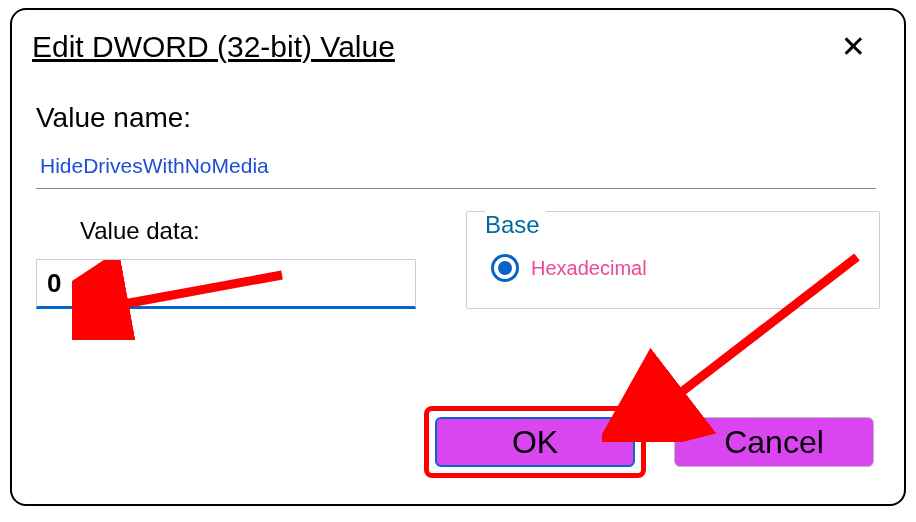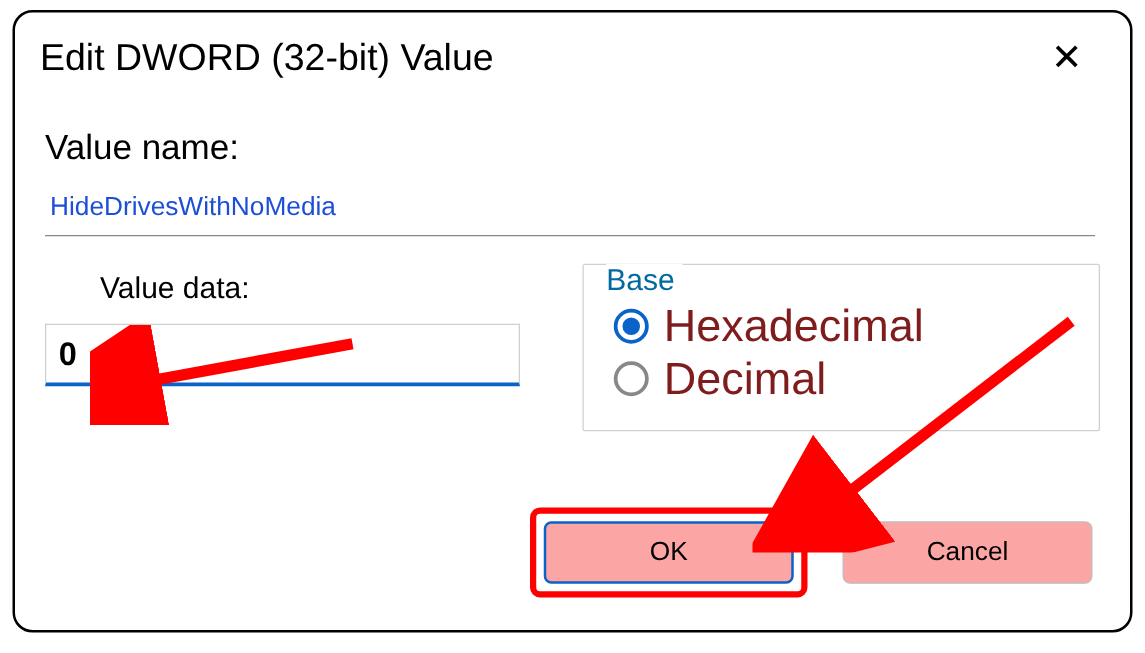--- a/index.html
+++ b/index.html
@@ -26,20 +26,21 @@
   .title-row {
     display: flex;
     align-items: center;
     justify-content: space-between;
     padding: 18px 30px 8px 20px;
   }
   .title {
     font-size: 30px;
     color: #000;
     font-weight: 400;
+    text-decoration: underline;
   }
   .close-x {
     font-size: 30px;
     line-height: 1;
     font-weight: 400;
     cursor: pointer;
     padding: 4px 8px;
   }
 
   .content {
@@ -103,22 +104,23 @@
     display: inline-block;
     padding: 0 6px 0 0;
     font-size: 24px;
     color: #0369a1;
     margin-left: -6px;
   }
   .radio-row {
     display: flex;
     align-items: center;
     gap: 12px;
-    font-size: 36px;
-    color: #7f1d1d;
+    font-size: 20px;
+    color: #ec4899;
+    margin-top: 14px;
     cursor: pointer;
   }
   .radio-outer {
     width: 28px; height: 28px;
     border: 3px solid #888;
     border-radius: 50%;
     display: inline-flex;
     align-items: center;
     justify-content: center;
     flex: 0 0 28px;
@@ -141,22 +143,22 @@
     align-items: center;
   }
   .ok-wrap {
     border: 5px solid #f00;
     border-radius: 8px;
     padding: 6px;
   }
   .btn {
     width: 200px;
     height: 50px;
-    font-size: 21px;
-    background: #fca5a5;
+    font-size: 32px;
+    background: #d946ef;
     border: 1.5px solid #bdbdbd;
     border-radius: 6px;
     cursor: pointer;
     display: flex;
     align-items: center;
     justify-content: center;
     text-align: right;
   }
   .btn.ok { border: 2px solid #0a63c9; }
 
@@ -191,24 +193,20 @@
       <div class="base-group">
         <div class="base-legend">Base</div>
 
         <div class="radio-row">
           <span class="radio-outer selected">
               <span class="radio-inner"></span>
             </span>
           <span>Hexadecimal</span>
         </div>
 
-        <div class="radio-row">
-          <span class="radio-outer"></span>
-          <span>Decimal</span>
-        </div>
       </div>
 
     </div>
   </div>
 
   <div class="button-row">
     <div class="ok-wrap">
       <div class="btn ok">
         <span>OK</span>
       </div>

